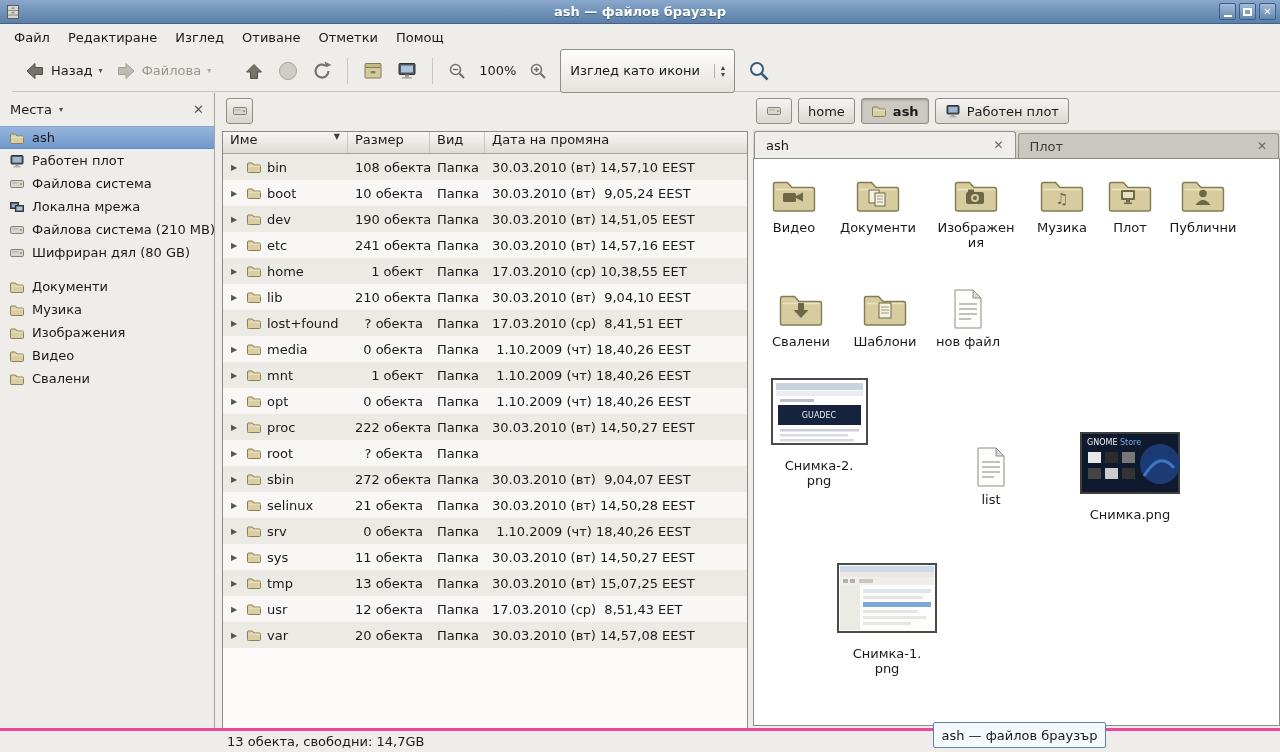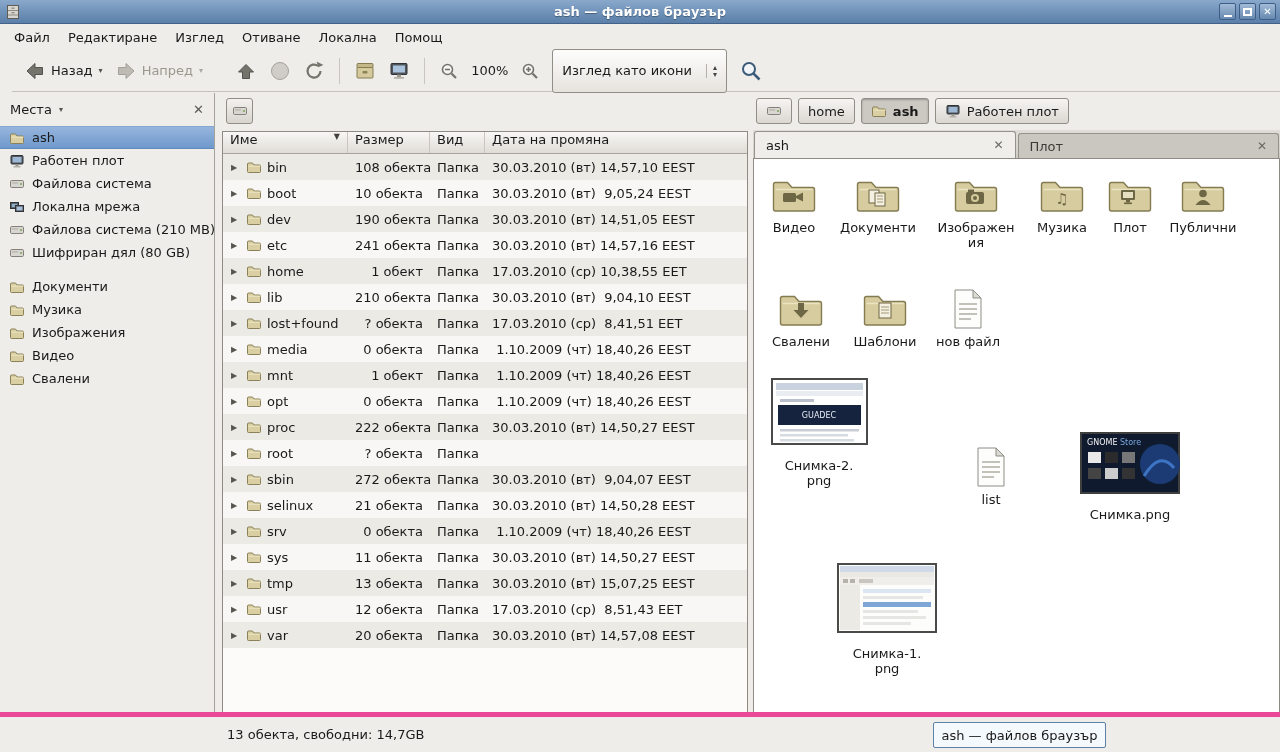--- a/index.html
+++ b/index.html
@@ -71,21 +71,21 @@
   .tab{flex:1;height:25px;display:flex;align-items:center;justify-content:space-between;padding:0 11px;border:1px solid #95928B;border-bottom:none;border-radius:3px 3px 0 0;background:#CAC6C0;margin:0 1px;color:#3B3A36}
   .tab.active{background:#F0EEEA;height:27px;color:#1a1a1a}
   .tab-close{color:#6B6963;font-size:12px;padding-left:10px}
   .iconview{position:absolute;top:65px;left:0;right:0;bottom:2px;background:#fff;border:1px solid #8E8B84;overflow:hidden}
   .ivitem{position:absolute;width:120px;display:flex;flex-direction:column;align-items:center;text-align:center}
   .ivitem svg{display:block}
   .ivlabel{margin-top:5px;line-height:15px}
   .ivitem.thumb .ivlabel{margin-top:13px}
 
   
-  .statusbar{position:absolute;left:0;right:0;bottom:0;height:40px;border-top:5px solid #ec4899;display:flex;align-items:center;padding-left:227px;background:#EFEDE9}
+  .statusbar{position:absolute;left:0;right:0;bottom:0;height:24px;border-top:3px solid #ec4899;display:flex;align-items:center;padding-left:227px;background:#EFEDE9}
   .tooltip{position:absolute;left:933px;top:722px;width:173px;height:26px;background:#F4F9FE;border:1px solid #5E81A8;border-radius:2px;display:flex;align-items:center;justify-content:center;z-index:10}
 </style>
 </head>
 <body>
 
 <div id="window">
 
   <div class="titlebar">
     <span class="ticon">
         <svg width="16" height="16" viewBox="0 0 16 16">
@@ -106,41 +106,41 @@
         </div>
       <div class="win-btn">✕</div>
     </div>
   </div>
 
   <div class="menubar">
       <div class="menu-item">Файл</div>
       <div class="menu-item">Редактиране</div>
       <div class="menu-item">Изглед</div>
       <div class="menu-item">Отиване</div>
-      <div class="menu-item">Локална</div>
+      <div class="menu-item">Отметки</div>
       <div class="menu-item">Помощ</div>
     </div>
 
   <div class="toolbar">
     <div class="tbtn">
       <span class="ticon">
           <svg width="22" height="22" viewBox="0 0 22 22">
             <path d="M18.5 7.5 H11 V3.5 L3 11 l8 7.5 V14.5 h7.5 z" fill="#74746C" stroke="#53534D"></path>
           </svg>
         </span>
       <span>Назад</span>
       <span class="dd">▾</span>
     </div>
     <div class="tbtn disabled">
       <span class="ticon">
           <svg width="22" height="22" viewBox="0 0 22 22">
             <path d="M3.5 7.5 H11 V3.5 L19 11 l-8 7.5 V14.5 H3.5 z" fill="#BDBBB4" stroke="#A3A099"></path>
           </svg>
         </span>
-      <span>Напред</span>
+      <span>Файлова</span>
       <span class="dd gray">▾</span>
     </div>
     <div class="tbtn sp">
         <span class="ticon">
           <svg width="22" height="22" viewBox="0 0 22 22">
             <path d="M3.5 12 L11 4.5 18.5 12 H14.5 V18.5 H7.5 V12 z" fill="#74746C" stroke="#53534D"></path>
           </svg>
         </span>
       </div>
     <div class="tbtn">

